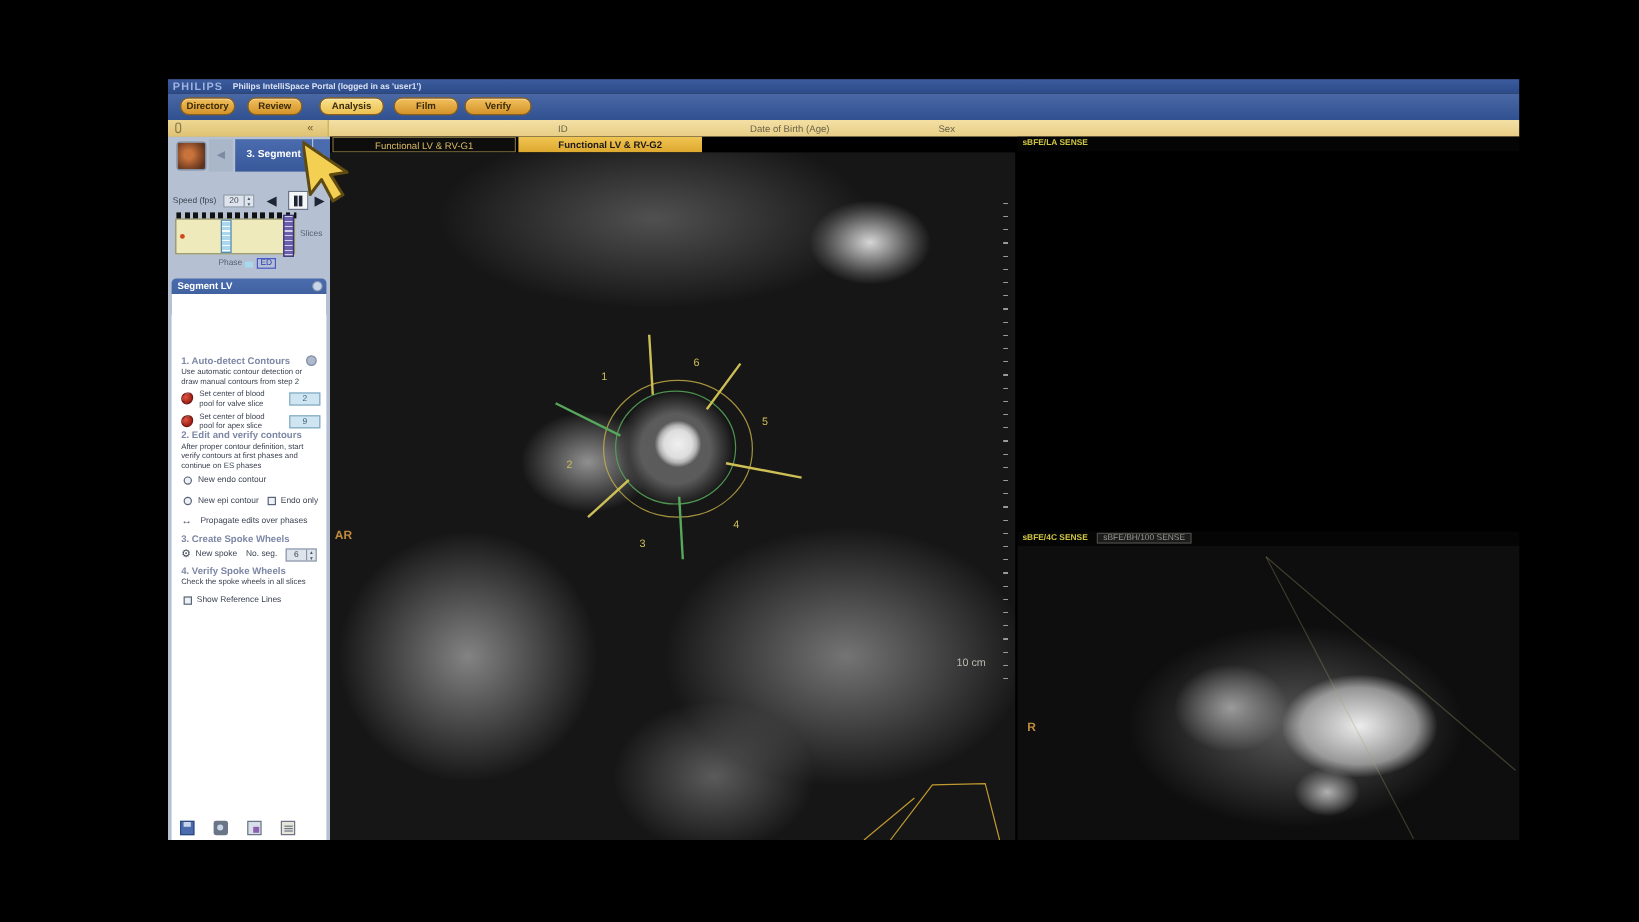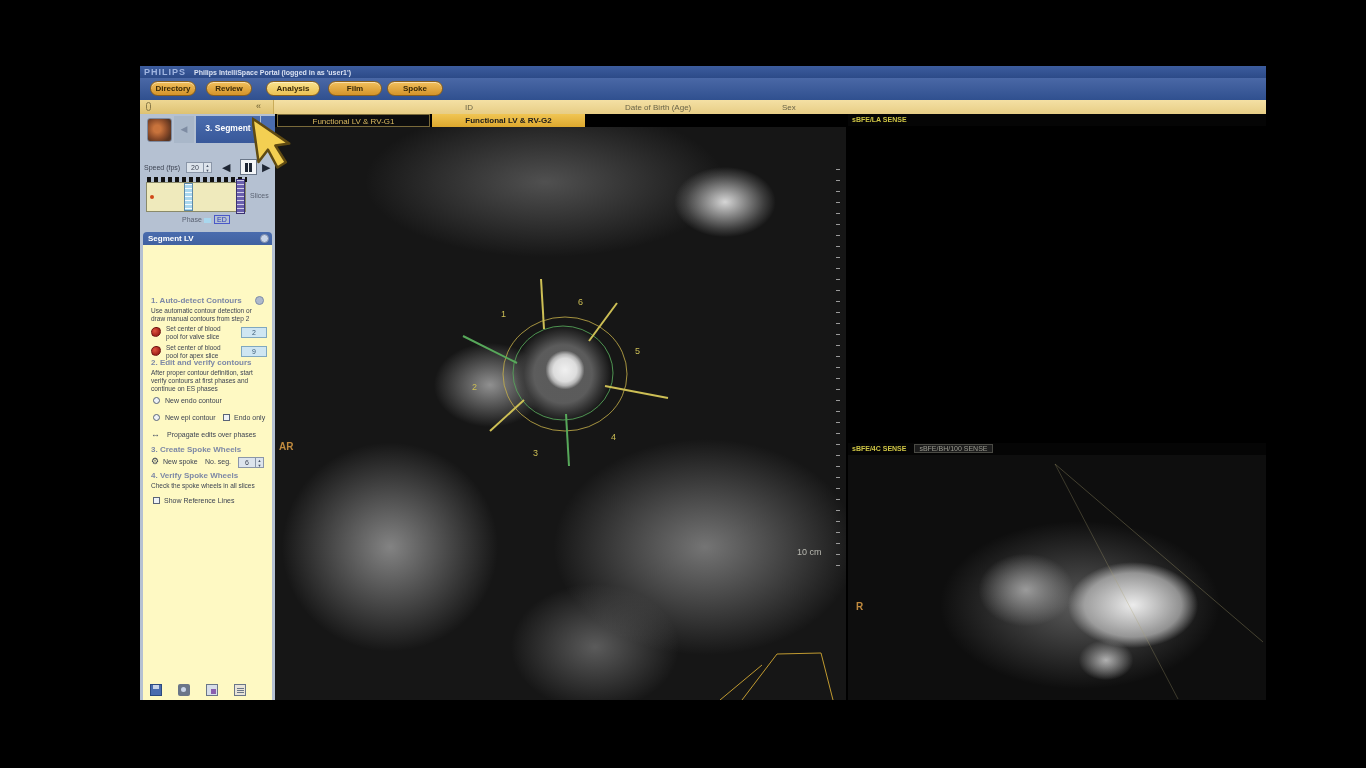--- a/index.html
+++ b/index.html
@@ -46,21 +46,21 @@
   .tl-slider-blue { position:absolute; left:37px; top:0; width:9px; height:28px; background:#a9d7ee; border:1px solid #5f8aa8; background-image:repeating-linear-gradient(to bottom, rgba(255,255,255,.9) 0 1px, transparent 1px 4px); cursor:grab; }
   .tl-slider-purple { position:absolute; right:0; top:-4px; width:9px; height:35px; background:#6a5fae; border:1px solid #3a3270; background-image:repeating-linear-gradient(to bottom, rgba(255,255,255,.7) 0 1px, transparent 1px 4px); cursor:grab; }
   .tl-dot { position:absolute; left:3px; top:12px; width:4px; height:4px; border-radius:50%; background:#d04818; }
   .slices-label { position:absolute; left:110px; top:78px; font-size:7px; color:#5a6272; }
   .phase-label { position:absolute; left:42px; top:102px; font-size:7px; color:#5a6272; }
   .phase-mark { position:absolute; left:64px; top:104px; width:7px; height:5px; background:#a9d7ee; }
   .ed-badge { position:absolute; left:74px; top:101px; font-size:7px; color:#2838b8; border:1px solid #4a58c8; padding:0 2px; }
 
   .panel-header { position:absolute; left:3px; top:118px; width:129px; height:30px; background:linear-gradient(#4a6cae,#35558f); border-radius:4px 4px 0 0; color:#fff; font-size:8px; font-weight:bold; line-height:13px; padding-left:5px; }
   .panel-header .circle-btn { position:absolute; right:3px; top:2px; width:9px; height:9px; border-radius:50%; background:#c8d4e8; border:1px solid #7e8ca8; cursor:pointer; }
-  .panel-body { position:absolute; left:3px; top:131px; width:129px; height:455px; background:#fef9c3; }
+  .panel-body { position:absolute; left:3px; top:131px; width:129px; height:455px; background:#ffffff; }
 
   .step-title { position:absolute; left:8px; font-size:8px; font-weight:bold; color:#7d88a6; }
   .step-desc { position:absolute; left:8px; width:116px; font-size:6.5px; line-height:8px; color:#3c4352; }
   .help-circle { position:absolute; right:8px; width:9px; height:9px; border-radius:50%; background:#aeb9cc; border:1px solid #7e8ca8; cursor:pointer; }
   .bp-row { position:absolute; left:8px; width:118px; height:17px; }
   .bp-icon { position:absolute; left:0; top:2px; width:10px; height:10px; border-radius:50% 40% 55% 45%; background:radial-gradient(circle at 35% 35%, #e05540, #a02018 70%); border:1px solid #701512; cursor:pointer; }
   .bp-label { position:absolute; left:15px; top:0; width:68px; font-size:6.5px; line-height:8px; color:#3c4352; }
   .value-box { position:absolute; right:2px; top:2px; width:26px; height:11px; background:#cfe6f2; border:1px solid #7fa8c0; font-size:7px; color:#3a5a74; text-align:center; line-height:10px; cursor:text; }
   .radio { position:absolute; width:7px; height:7px; border-radius:50%; border:1px solid #5a6478; background:#eef2f6; cursor:pointer; }
   .checkbox { position:absolute; width:7px; height:7px; border:1px solid #5a6478; background:#eef2f6; cursor:pointer; }
@@ -135,21 +135,21 @@
     <div class="titlebar">
       <span class="brand">PHILIPS</span>
       <span class="tb-title">Philips IntelliSpace Portal (logged in as 'user1')</span>
     </div>
 
     <div class="toolbar">
       <div class="pill" style="left:10px;width:46px;text-align:center;">Directory</div>
       <div class="pill" style="left:66px;width:46px;">Review</div>
       <div class="pill active" style="left:126px;width:54px;text-align:center;">Analysis</div>
       <div class="pill" style="left:188px;width:54px;">Film</div>
-      <div class="pill" style="left:247px;width:56px;">Spoke</div>
+      <div class="pill" style="left:247px;width:56px;">Verify</div>
     </div>
 
     <div class="patientbar">
       <div class="pb-left">
         <span class="clip"></span>
         <span class="collapse">«</span>
       </div>
       <span class="pb-field" style="left:325px;">ID</span>
       <span class="pb-field" style="left:485px;">Date of Birth (Age)</span>
       <span class="pb-field" style="left:642px;">Sex</span>

